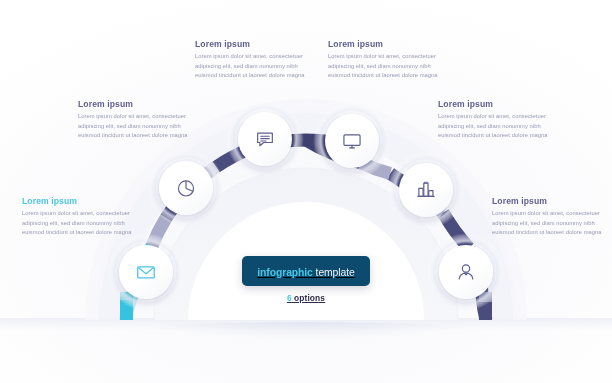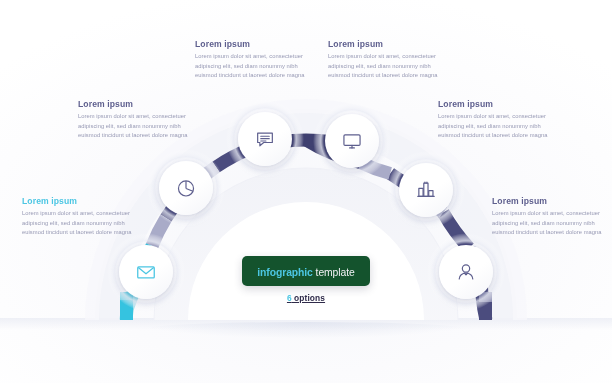--- a/index.html
+++ b/index.html
@@ -104,25 +104,26 @@
   .center-block {
     position: absolute;
     left: 306px;
     top: 256px;
     transform: translateX(-50%);
     text-align: center;
     width: 200px;
   }
   .badge {
     display: inline-block;
-    background: #14532d;
+    background: #0c4a6e;
     border-radius: 5px;
     padding: 6px 15px 6px 15px;
     box-shadow: 0 3px 8px rgba(47,43,74,.20);
     white-space: nowrap;
+    text-decoration: underline;
   }
   .badge .b1 {
     font-size: 10.4px;
     font-weight: bold;
     color: #4cc6e3;
     letter-spacing: -.1px;
   }
   .badge .b2 {
     font-size: 10.4px;
     color: #f2f2f6;

